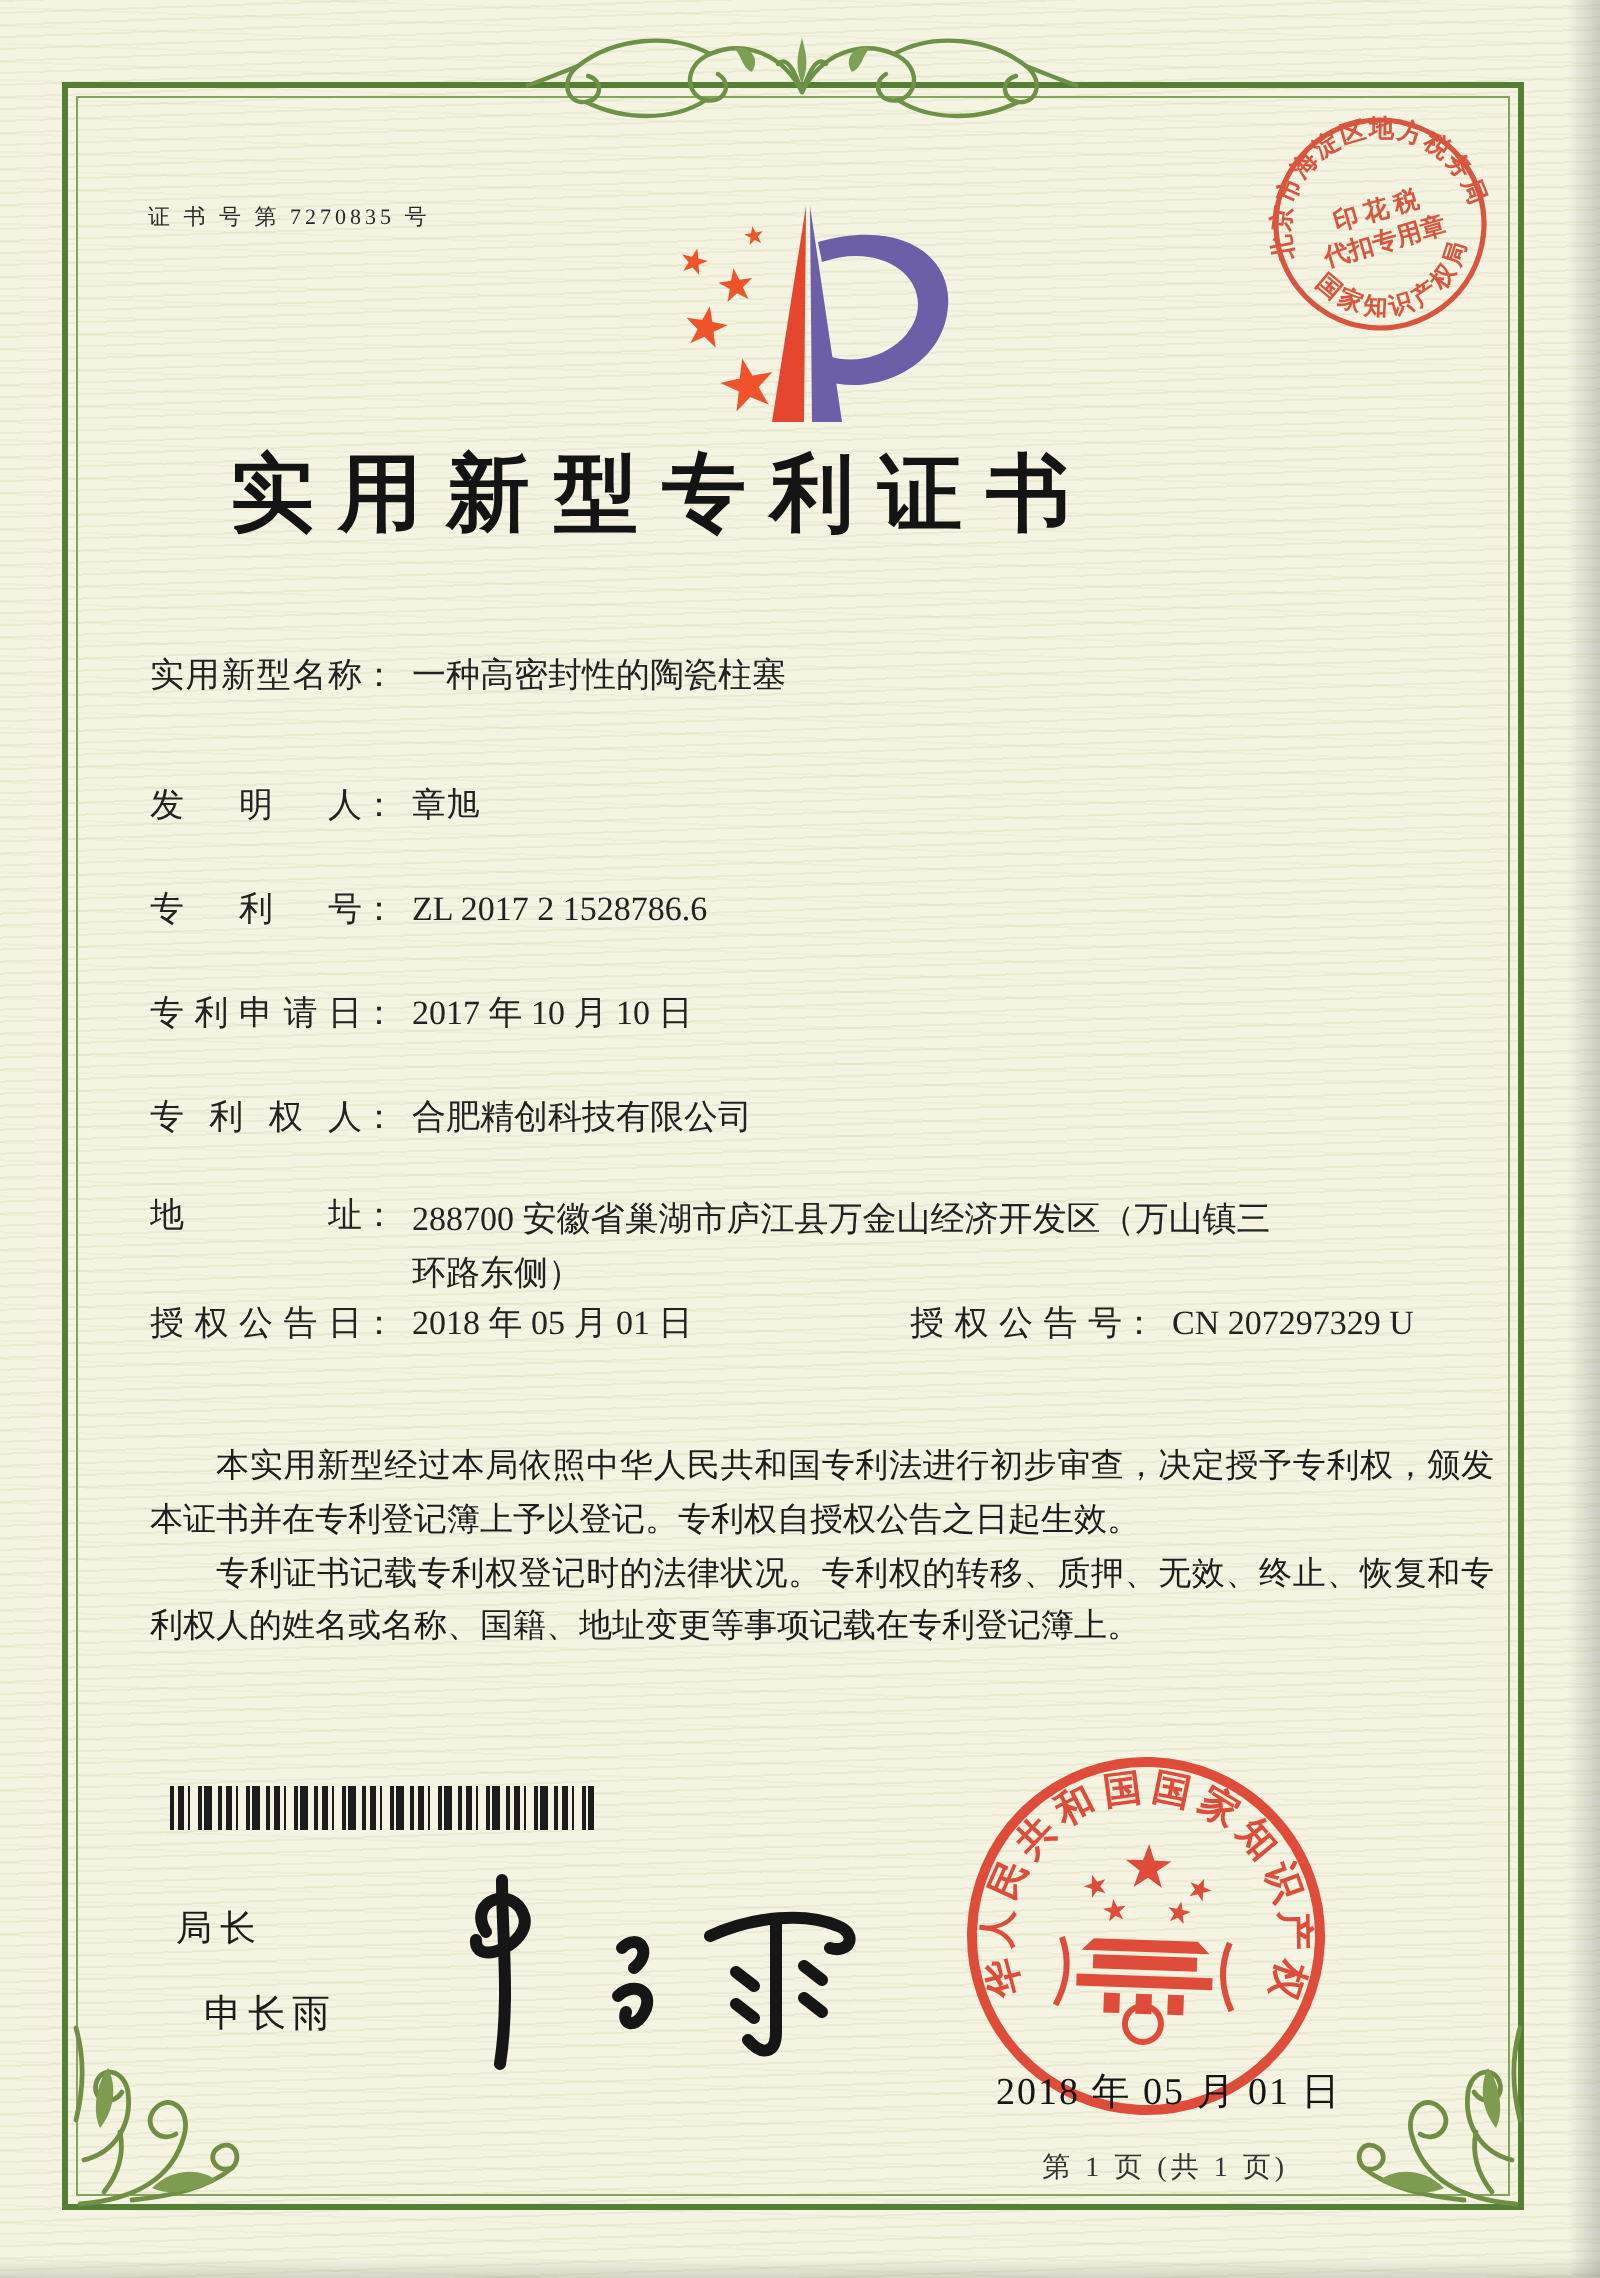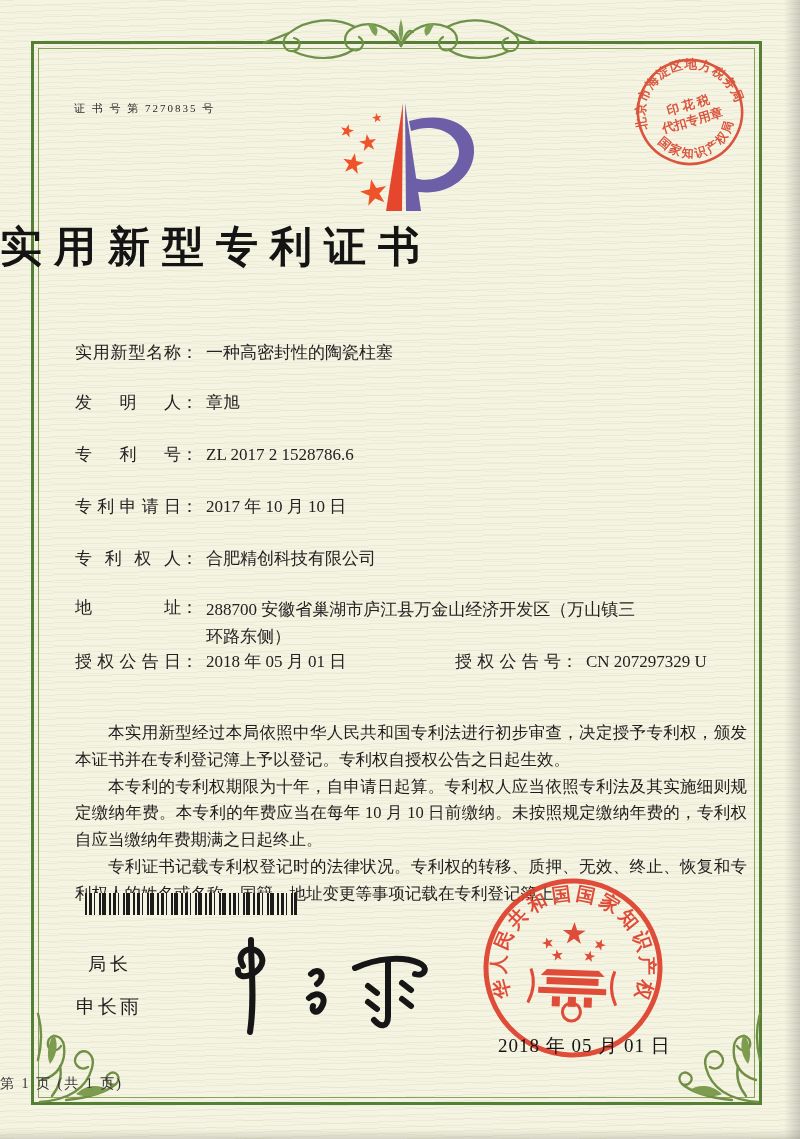--- a/index.html
+++ b/index.html
@@ -14,41 +14,41 @@
   .scan-edge-r{position:absolute;top:0;right:0;width:16px;height:100%;
     background:linear-gradient(to right, rgba(0,0,0,0), rgba(110,110,105,0.30));}
   .scan-edge-b{position:absolute;bottom:0;left:0;width:100%;height:10px;
     background:linear-gradient(to bottom, rgba(0,0,0,0), rgba(120,120,110,0.25));}
   .frame-outer{position:absolute;left:31px;top:41px;width:731px;height:1064px;
     border:3px solid #567f36;box-sizing:border-box;}
   .frame-inner{position:absolute;left:38px;top:48px;width:717px;height:1050px;
     border:1px solid #86a35e;box-sizing:border-box;}
   .cert-no{position:absolute;left:74px;top:101px;font-size:11px;letter-spacing:2px;color:#2a2a2a;}
   .logo{position:absolute;left:324px;top:101px;}
-  .title{position:absolute;left:0;top:219px;width:662px;text-align:left;
+  .title{position:absolute;left:0;top:219px;width:662px;text-align:center;
     font-size:42px;font-weight:bold;letter-spacing:12px;color:#141414;}
   .stamp{position:absolute;left:628px;top:50px;transform:rotate(-16deg);opacity:.93;}
   .fields{position:absolute;left:75px;top:0;width:680px;font-size:17px;}
   .frow{position:absolute;left:0;white-space:nowrap;}
   .flabel{display:inline-block;width:106px;text-align:justify;text-align-last:justify;}
   .fvalue{margin-left:8px;}
   .addr-val{display:inline-block;width:436px;vertical-align:top;white-space:normal;line-height:27px;margin-left:8px;}
   .paras{position:absolute;left:75px;top:680px;width:672px;font-size:16.5px;line-height:26.8px;text-align:justify;color:#1d1d1d;margin-top:40px;}
   .paras p{margin:0;text-indent:2em;}
   .barcode{position:absolute;left:85px;top:893px;width:212px;height:22px;
     background:repeating-linear-gradient(90deg,
       #1c1c1c 0 2px, #f5f3e2 2px 4px, #1c1c1c 4px 7px, #f5f3e2 7px 9px,
       #1c1c1c 9px 10px, #f5f3e2 10px 14px, #1c1c1c 14px 16px, #f5f3e2 16px 17px,
       #1c1c1c 17px 21px, #f5f3e2 21px 24px);}
   .signer-title{position:absolute;left:88px;top:952px;font-size:18px;letter-spacing:4px;color:#1c1c1c;}
-  .signer-name{position:absolute;left:76px;top:994px;font-size:19px;letter-spacing:3px;color:#1c1c1c;text-align:center;}
+  .signer-name{position:absolute;left:102px;top:994px;font-size:19px;letter-spacing:3px;color:#1c1c1c;text-align:center;}
   .signature{position:absolute;left:205px;top:932px;}
   .seal{position:absolute;left:477px;top:872px;opacity:.9;transform:rotate(2deg);}
   .issue-date{position:absolute;left:498px;top:1033px;font-size:19px;letter-spacing:1px;color:#151515;}
-  .footer-page{position:absolute;left:0;top:1075px;width:644px;text-align:left;font-size:14px;letter-spacing:2px;color:#333;}
+  .footer-page{position:absolute;left:0;top:1075px;width:644px;text-align:right;font-size:14px;letter-spacing:2px;color:#333;}
   .ornament-top{position:absolute;left:263px;top:12px;}
   .ornament-bl{position:absolute;left:30px;top:1006px;}
   .ornament-br{position:absolute;left:668px;top:1006px;transform:scaleX(-1);}
 </style>
 </head>
 <body>
 
 <div class="page">
 
   <svg width="0" height="0" style="position:absolute" aria-hidden="true">
@@ -133,21 +133,21 @@
       <textPath href="#taxArcTop" startOffset="50%" text-anchor="middle">北京市海淀区地方税务局</textPath>
     </text>
     <text font-size="12" font-weight="bold" fill="#d84a32" letter-spacing="2">
       <textPath href="#taxArcBottom" startOffset="50%" text-anchor="middle">国家知识产权局</textPath>
     </text>
     <text x="62" y="59" text-anchor="middle" font-size="12.5" font-weight="bold" fill="#d84a32">印 花 税</text>
     <text x="62" y="75" text-anchor="middle" font-size="12.5" font-weight="bold" fill="#d84a32">代扣专用章</text>
   </svg>
 
   <div class="fields">
-    <div class="frow" style="top:341px">
+    <div class="frow" style="top:326px">
       <span class="flabel">实用新型名称</span><span>：</span><span class="fvalue">一种高密封性的陶瓷柱塞</span>
     </div>
     <div class="frow" style="top:391px">
       <span class="flabel">发明人</span><span>：</span><span class="fvalue">章旭</span>
     </div>
     <div class="frow" style="top:443px">
       <span class="flabel">专利号</span><span>：</span><span class="fvalue">ZL 2017 2 1528786.6</span>
     </div>
     <div class="frow" style="top:495px">
       <span class="flabel">专利申请日</span><span>：</span><span class="fvalue">2017 年 10 月 10 日</span>
@@ -161,21 +161,20 @@
     <div class="frow" style="top:650px">
       <span class="flabel">授权公告日</span><span>：</span><span class="fvalue">2018 年 05 月 01 日</span>
     </div>
     <div class="frow" style="top:650px;left:380px">
       <span class="flabel">授权公告号</span><span>：</span><span class="fvalue">CN 207297329 U</span>
     </div>
   </div>
 
   <div class="paras">
     <p>本实用新型经过本局依照中华人民共和国专利法进行初步审查，决定授予专利权，颁发本证书并在专利登记簿上予以登记。专利权自授权公告之日起生效。</p>
-    <p>本专利的专利权期限为十年，自申请日起算。专利权人应当依照专利法及其实施细则规定缴纳年费。本专利的年费应当在每年 10 月 10 日前缴纳。未按照规定缴纳年费的，专利权自应当缴纳年费期满之日起终止。</p>
     <p>专利证书记载专利权登记时的法律状况。专利权的转移、质押、无效、终止、恢复和专利权人的姓名或名称、国籍、地址变更等事项记载在专利登记簿上。</p>
   </div>
 
   <div class="barcode"></div>
 
   <div class="signer-title">局长</div>
   <div class="signer-name">申长雨</div>
 
   <svg class="signature" width="235" height="108" viewBox="0 0 235 108">
     <g fill="none" stroke="#161616" stroke-width="6" stroke-linecap="round" stroke-linejoin="round">

